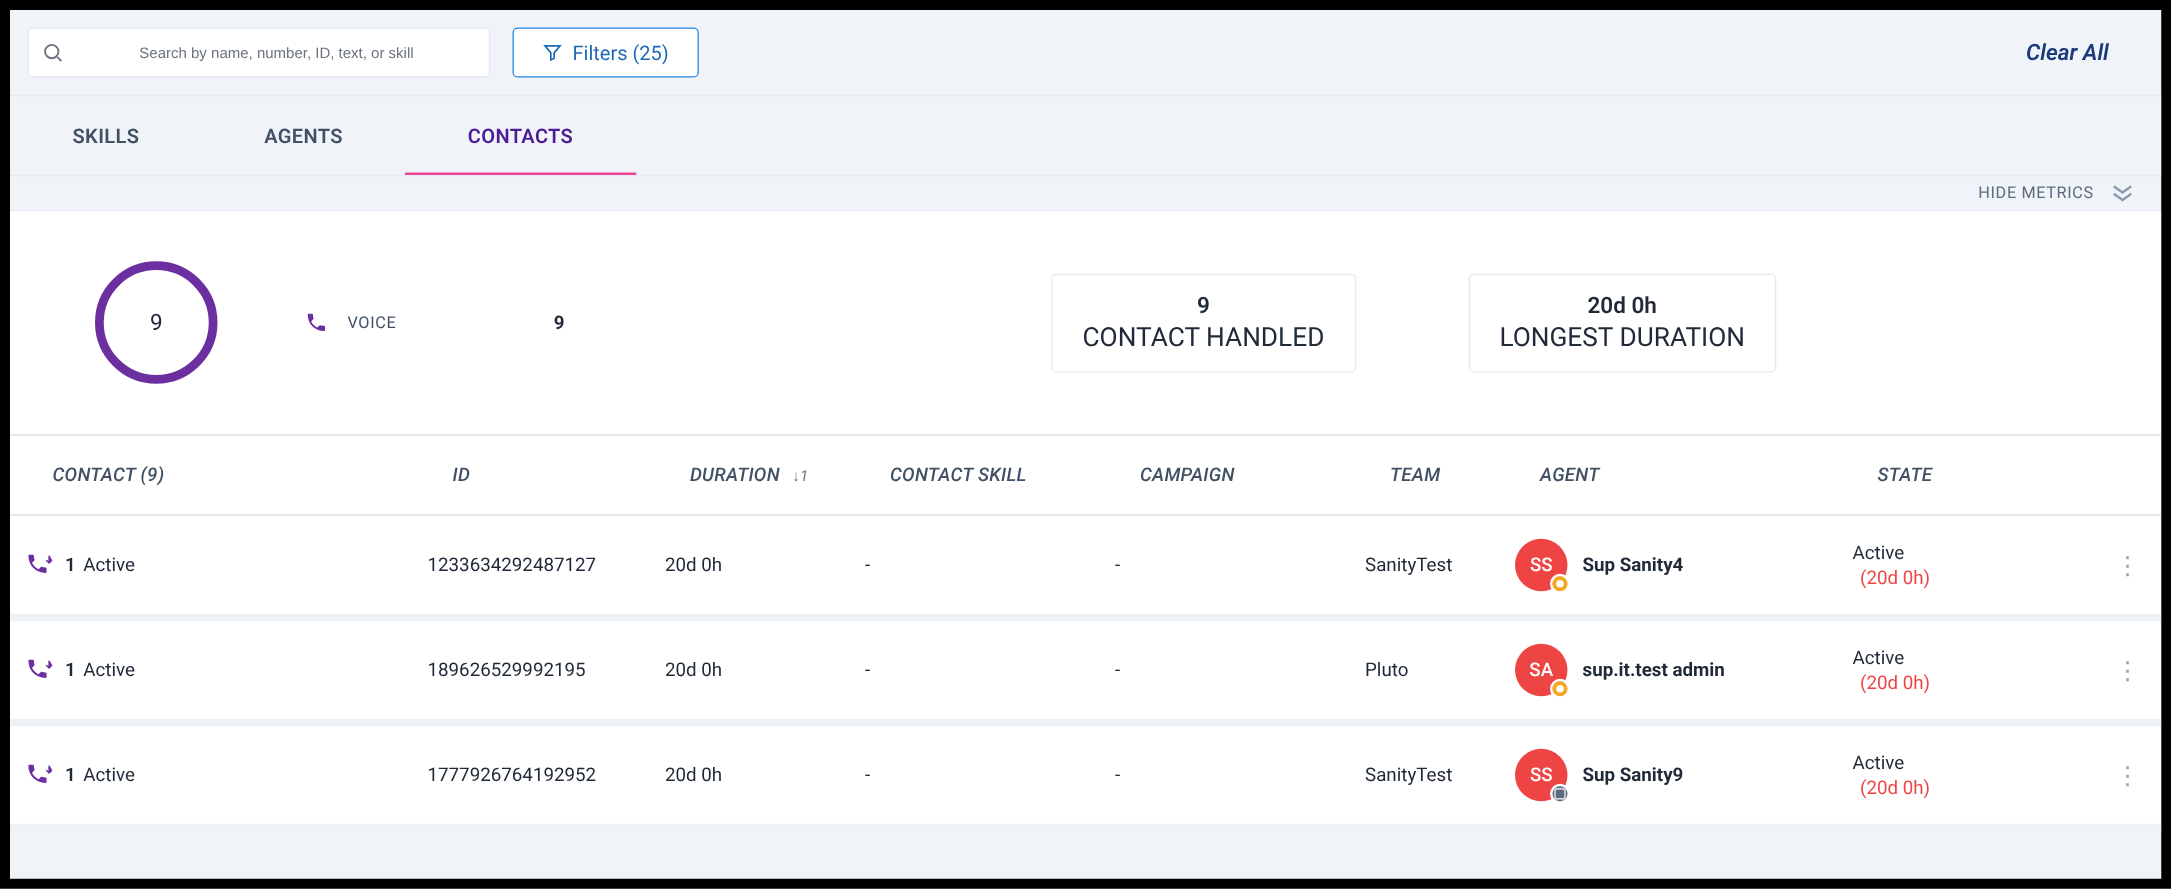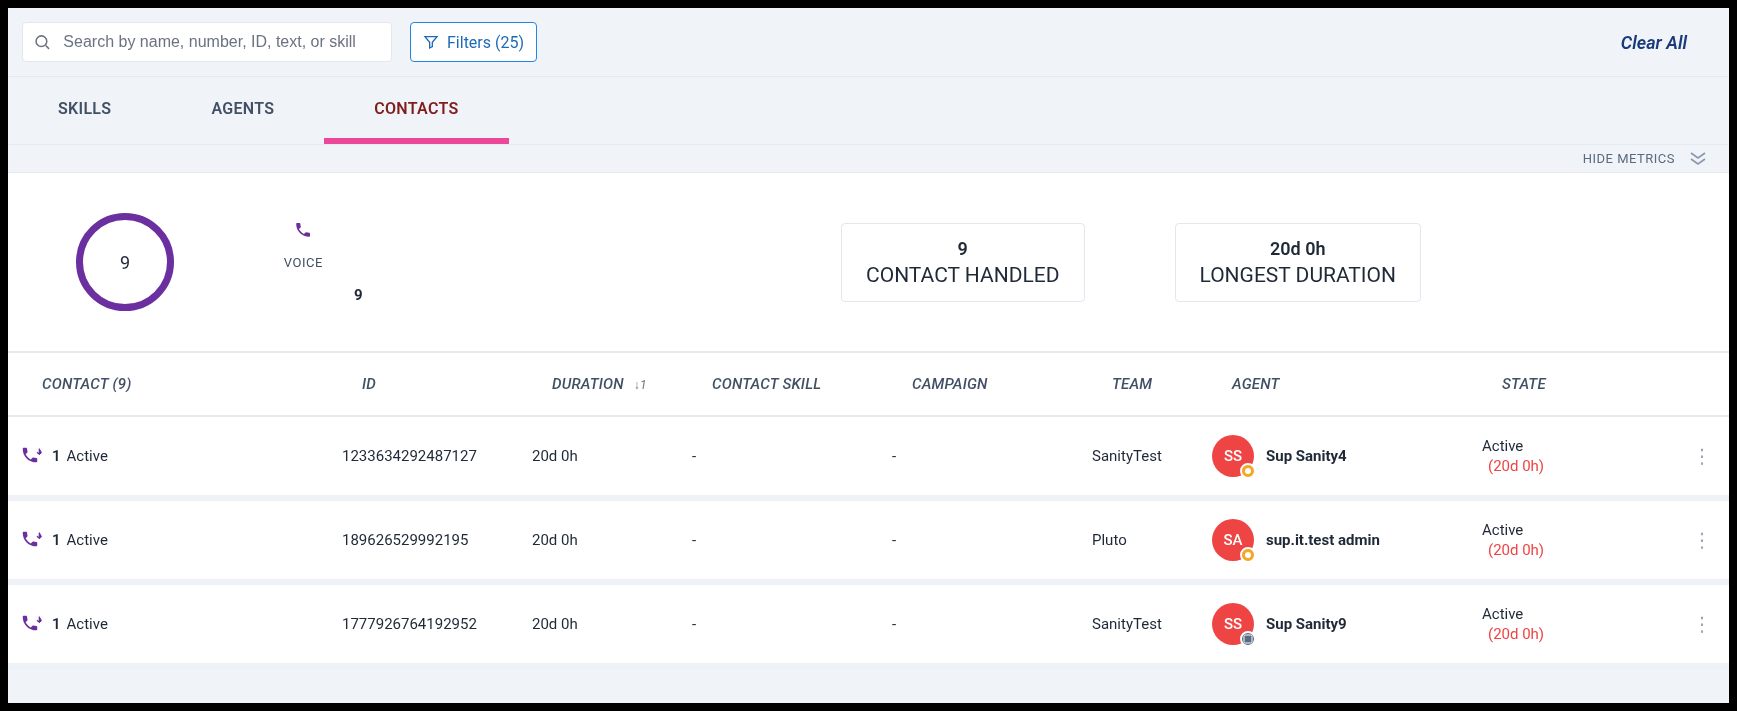--- a/index.html
+++ b/index.html
@@ -33,28 +33,29 @@
     border-radius: 4px;
     display: flex;
     align-items: center;
     padding: 0 10px;
     gap: 10px;
   }
   .searchbox input {
     border: none;
     outline: none;
     width: 100%;
-    font-size: 16px;
+    font-size: 12px;
     color: #6d28d9;
     background: transparent;
+    text-align: center;
   }
   .searchbox input::placeholder { color: #6b7280; }
   .filters-btn {
     height: 40px;
-    padding: 0 12px;
+    padding: 0 23px;
     background: #fff;
     border: 1px solid #1e88e5;
     color: #1e6ab8;
     border-radius: 4px;
     display: flex;
     align-items: center;
     gap: 8px;
     font-size: 16px;
     cursor: pointer;
   }
@@ -77,22 +78,22 @@
   }
   .tab {
     padding: 22px 50px 20px 50px;
     font-size: 16px;
     font-weight: 600;
     color: #415065;
     cursor: pointer;
     letter-spacing: 0.3px;
   }
   .tab.active {
-    color: #7f1d1d;
-    border-bottom: 6px solid #ec4899;
+    color: #4c1d95;
+    border-bottom: 2px solid #ec4899;
   }
 
   
   .hide-metrics-row {
     display: flex;
     justify-content: flex-end;
     align-items: center;
     padding: 6px 22px;
     border-bottom: 1px solid #e5eaf0;
     gap: 14px;
@@ -120,21 +121,20 @@
     justify-content: center;
     font-size: 18px;
     margin-left: 20px;
     color: #1f2937;
   }
   .voice-group {
     display: flex;
     align-items: center;
     gap: 16px;
     margin-left: 30px;
-    flex-direction: column;
   }
   .voice-label {
     font-size: 13px;
     letter-spacing: 0.5px;
     color: #415065;
   }
   .voice-count {
     font-weight: 700;
     margin-left: 110px;
     font-size: 15px;

